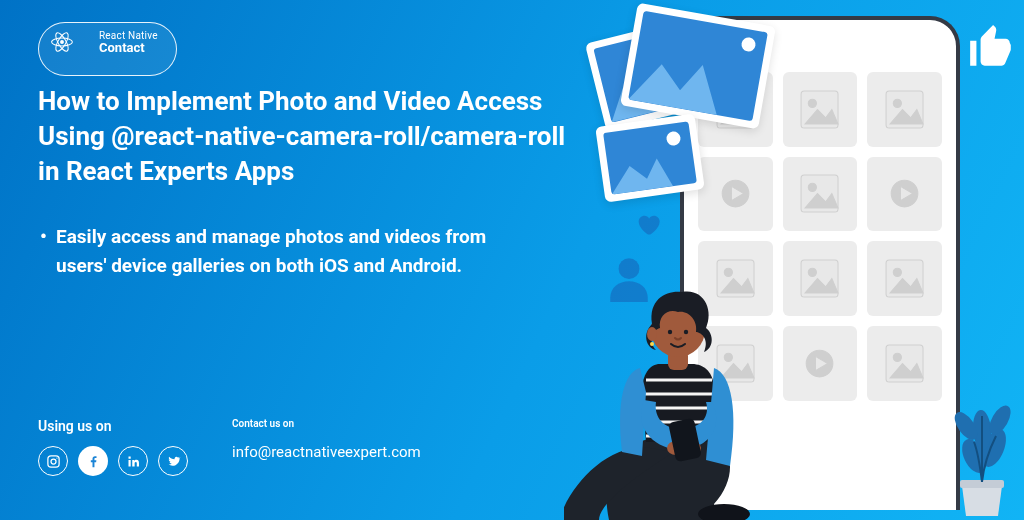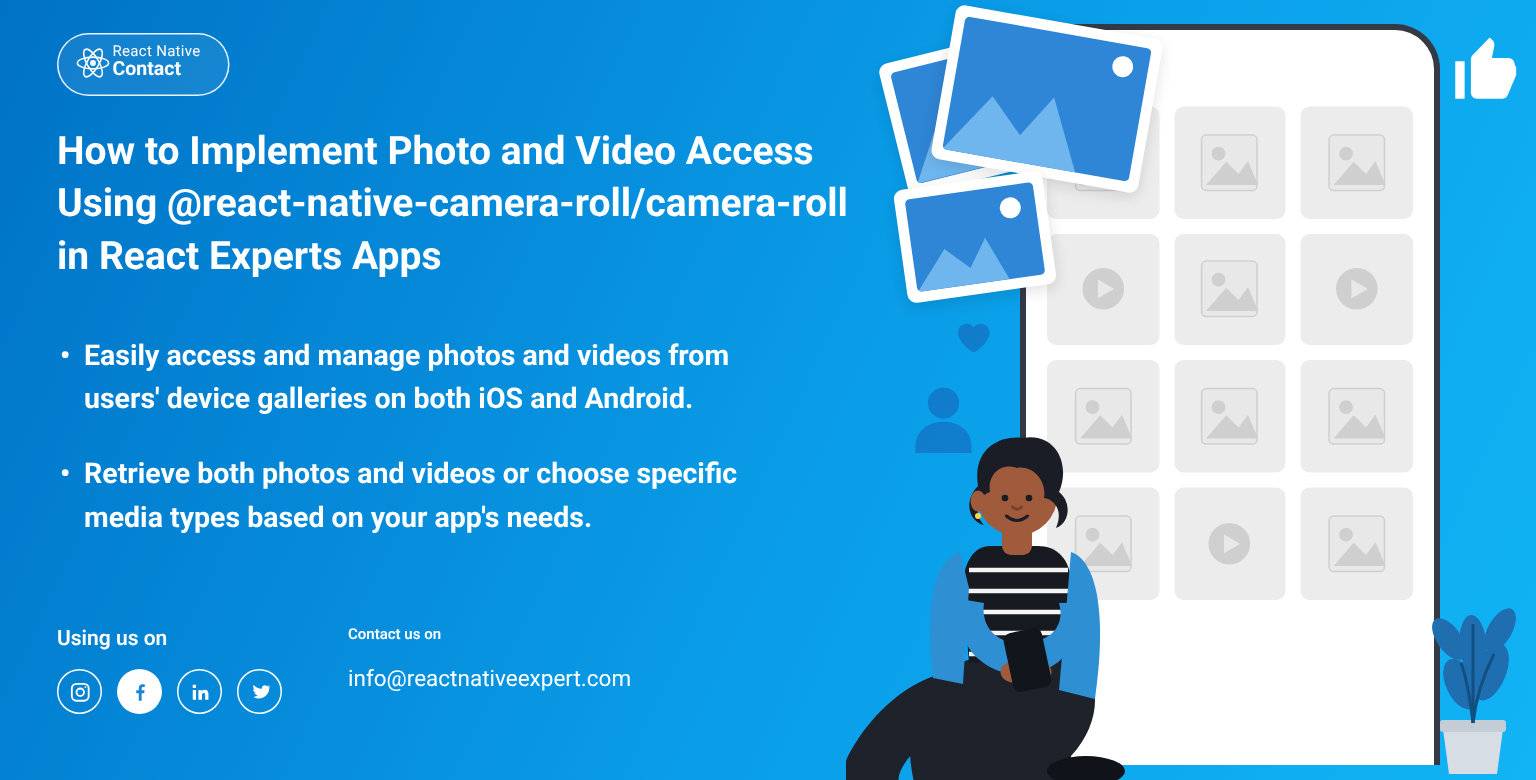--- a/index.html
+++ b/index.html
@@ -11,22 +11,22 @@
     color: #fff;
     overflow: hidden;
     position: relative;
   }
 
   .canvas { position: absolute; inset:0; }
 
   
   .badge {
     position:absolute; left:38px; top:22px;
-    display:flex; align-items:center; gap:0;
-    padding:6px 18px 8px 10px;
+    display:flex; align-items:flex-end; gap:24px;
+    padding:6px 18px 20px 10px;
     border:1.5px solid rgba(255,255,255,.9);
     border-radius:999px;
     background: rgba(255,255,255,.08);
   }
   .badge .atom { width:26px; height:26px; }
   .badge .txt { display:flex; flex-direction:column; line-height:1.05; }
   .badge .line1 { font-size:10px; font-weight:400; letter-spacing:.2px; }
   .badge .line2 { font-size:13px; font-weight:700; }
 
   
@@ -128,21 +128,20 @@
       <span class="line1">React Native</span>
       <span class="line2">Contact</span>
     </div>
   </div>
 
   <h1 class="title">How to Implement Photo and Video Access Using @react-native-camera-roll/camera-roll in React Experts Apps</h1>
 
   <div class="bullets">
     <ul>
       <li>Easily access and manage photos and videos from users' device galleries on both iOS and Android.</li>
-      <li>Retrieve both photos and videos or choose specific media types based on your app's needs.</li>
     </ul>
   </div>
 
   <div class="follow">
     <div class="hdr">Using us on</div>
     <div class="icons">
       <a class="soc outline">
         <svg viewBox="0 0 24 24" fill="none" stroke="currentColor" stroke-width="2">
             <rect x="3" y="3" width="18" height="18" rx="5"></rect>
             <circle cx="12" cy="12" r="4"></circle>

